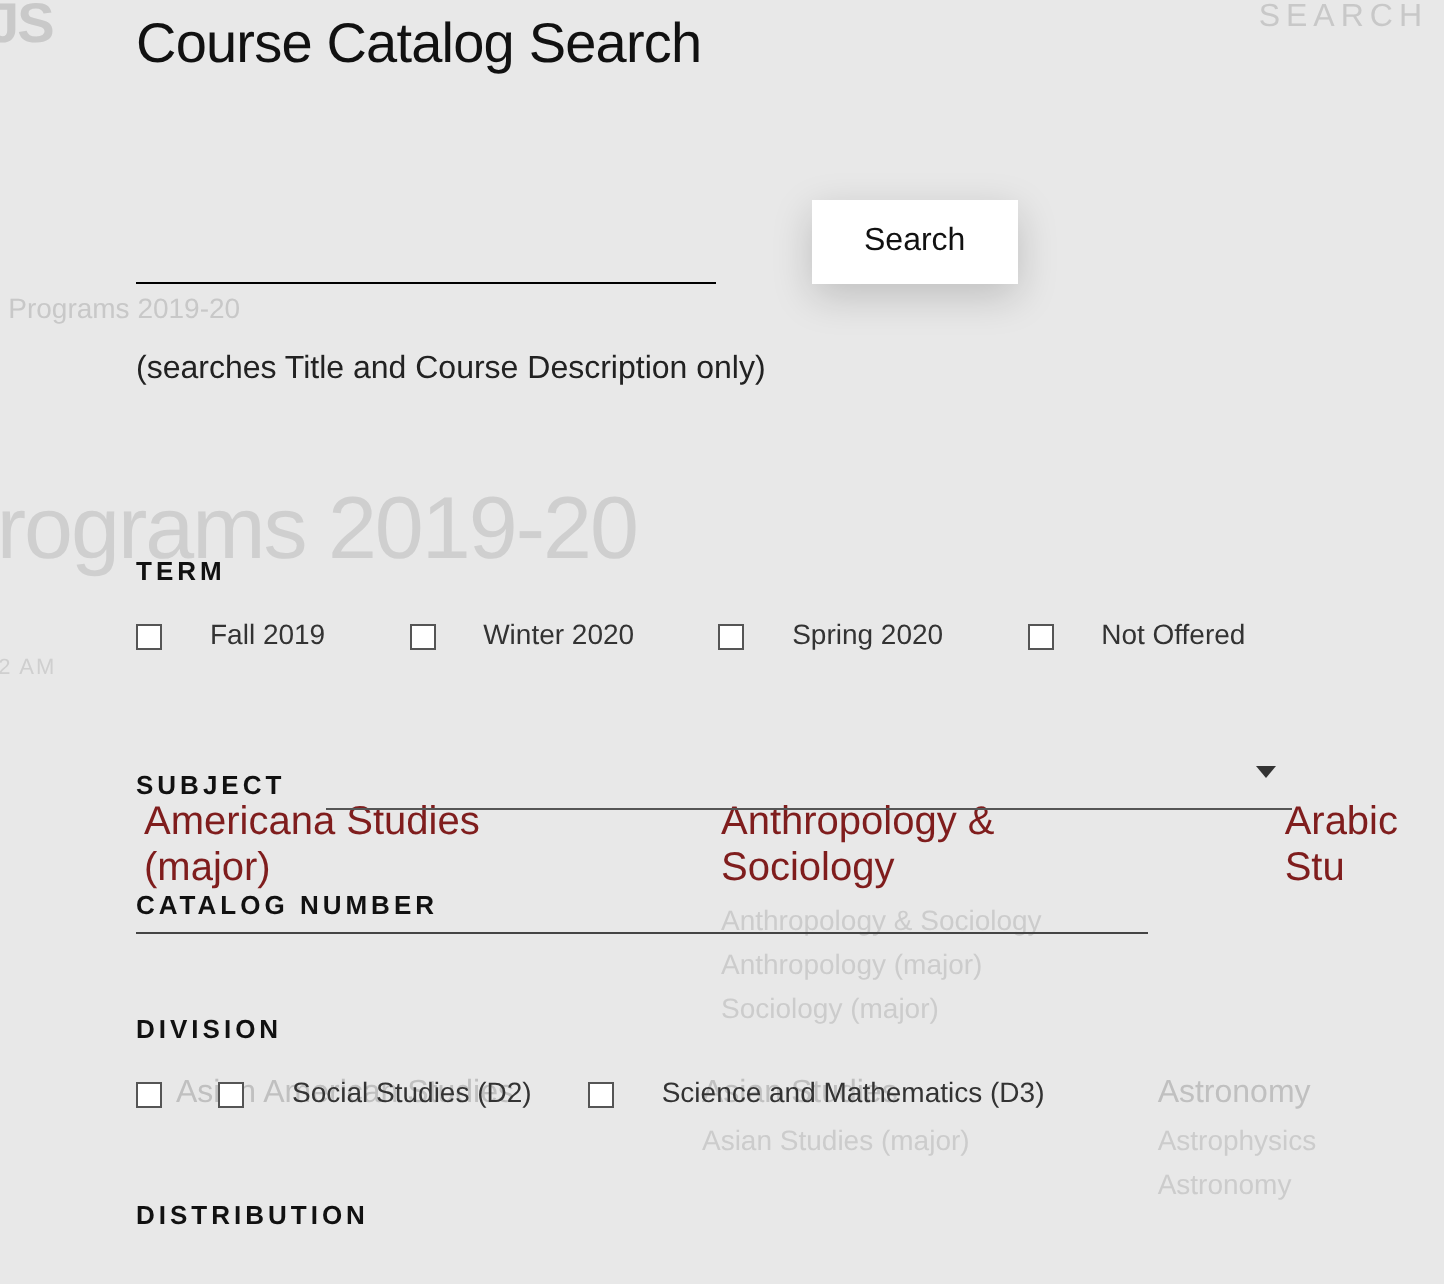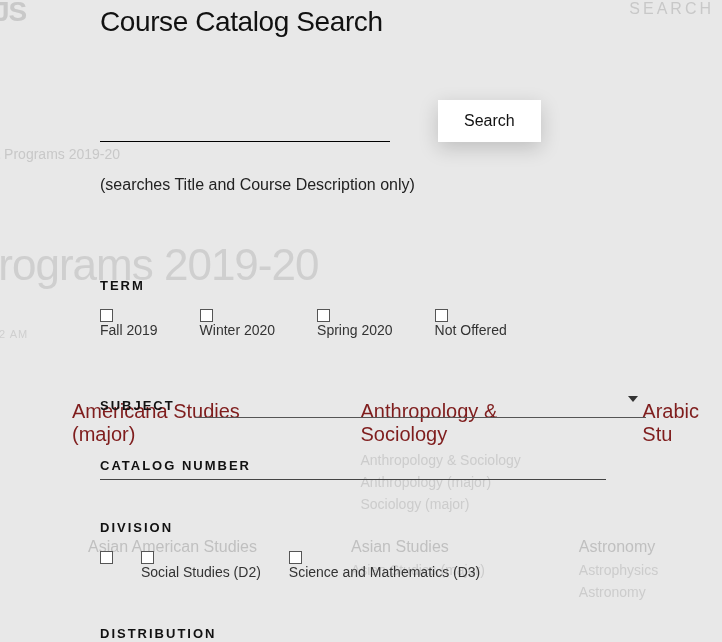--- a/index.html
+++ b/index.html
@@ -91,21 +91,20 @@
   }
   .bg .cols2 .col { display:flex; flex-direction:column; gap:6px;}
   .bg .cols2 .col .h { color:#c0c0c0; font-size:16px;}
   .bg .cols2 .col .s { color:#cccccc; font-size:14px;}
 
   
   .fg {
     position: absolute;
     inset: 0;
     z-index: 1;
-    padding-left: 32px;
   }
   .panel {
     padding-left: 68px;
     padding-right: 76px;
     padding-top: 6px;
   }
   .page-title {
     font-size: 28px;
     font-weight: 500;
     letter-spacing: -0.4px;
@@ -153,24 +152,23 @@
   .cb-row {
     margin-top: 16px;
     display: flex;
     gap: 42px;
     flex-wrap: wrap;
     font-size: 14px;
     color: #333;
   }
   .cb {
     display: flex;
-    align-items: flex-start;
-    gap: 0;
+    align-items: flex-end;
+    gap: 24px;
     cursor: pointer;
-    flex-direction: column;
   }
   .cb .box {
     width: 13px;
     height: 13px;
     border: 1.5px solid #555;
     background: #fff;
     display: inline-block;
   }
 
   .subject-section {

